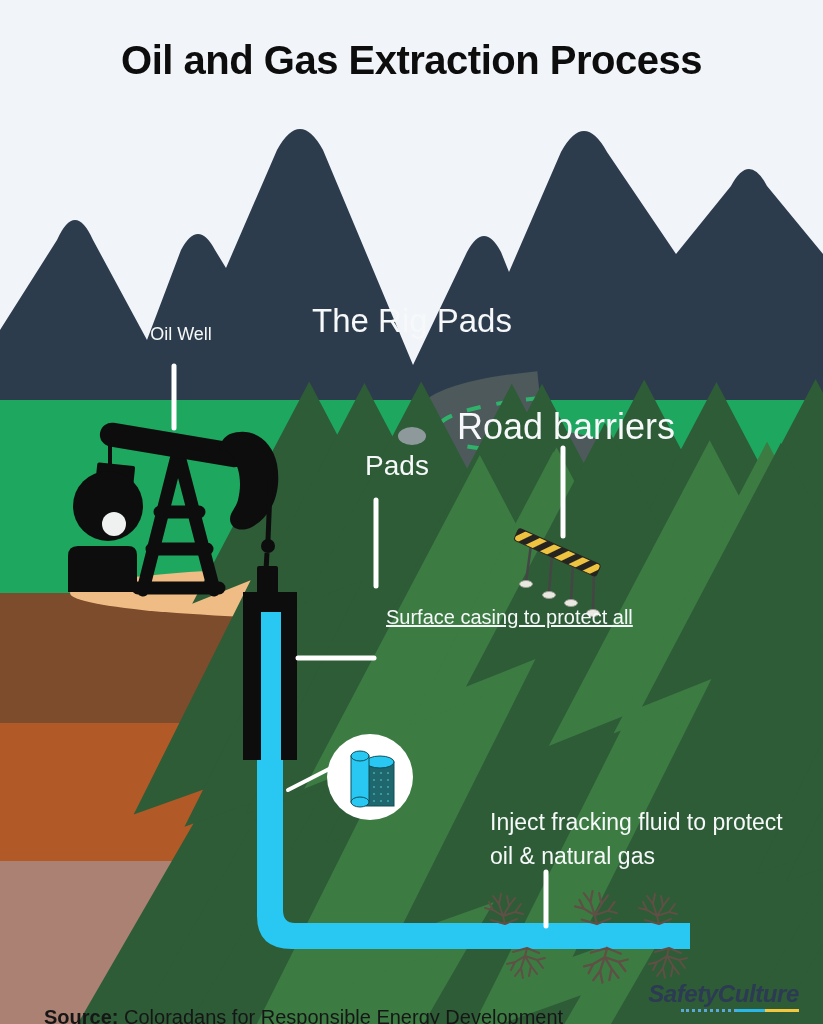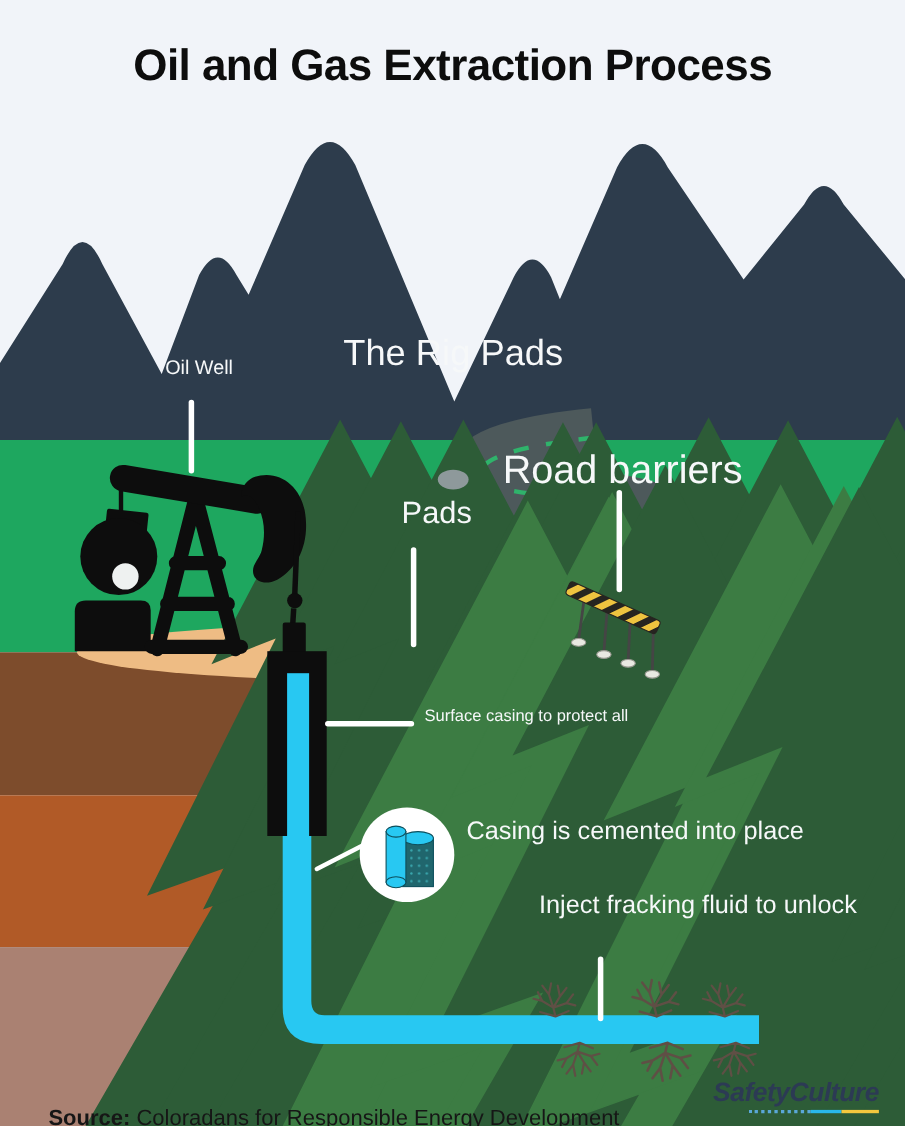--- a/index.html
+++ b/index.html
@@ -17,21 +17,21 @@
   svg.scene{position:absolute;left:0;top:0;z-index:2;}
   .lbl{position:absolute;z-index:4;color:var(--label-text,#f6f8f9);}
   .title{
     position:absolute;z-index:4;top:38px;left:0;width:823px;text-align:center;
     font-size:40px;font-weight:800;letter-spacing:-.5px;color:var(--title-text,#0d0d0d);
   }
   .rig-site{top:302px;left:412px;transform:translateX(-50%);font-size:33px;}
   .oil-well{top:324px;left:181px;transform:translateX(-50%);font-size:18px;}
   .road-barriers{top:406px;left:566px;transform:translateX(-50%);font-size:36px;}
   .pads{top:450px;left:376px;transform:translateX(-50%);font-size:28px;margin-left:21px;}
-  .surface-casing{top:633px;left:386px;font-size:15px;line-height:35px;}
+  .surface-casing{top:600px;left:386px;font-size:20px;line-height:35px;text-decoration:underline;}
   .cemented{top:742px;left:424px;font-size:23px;}
   .fracking{top:805px;left:490px;font-size:23px;line-height:34px;}
   .footer-source{
     position:absolute;z-index:4;left:44px;top:988px;font-size:20px;
     color:var(--footer-text,#161616);
     margin-top:18px;
   }
   .footer-source b{font-weight:700;}
   .brand{
     position:absolute;z-index:4;right:24px;top:980px;text-align:right;
@@ -191,23 +191,23 @@
   </svg>
 
   <div class="title">Oil and Gas Extraction Process</div>
   <div class="lbl rig-site">The Rig Pads</div>
   <div class="lbl oil-well">Oil Well</div>
   <div class="lbl road-barriers">Road barriers</div>
   <div class="lbl pads">Pads</div>
   <div class="lbl surface-casing">
     <div>Surface casing to protect all</div>
   </div>
-  <div class="lbl cemented">Casing is cemented into place</div>
   <div class="lbl fracking">
-    <div>Inject fracking fluid to unlock</div>
+    <div>Inject fracking fluid to protect</div>
+    <div>oil &amp; natural gas</div>
   </div>
 
   <div class="footer-source">
     <b>Source:</b>
     <span>Coloradans for Responsible Energy Development</span>
   </div>
   <div class="brand">
     <span>SafetyCulture</span>
     <div class="brand-underline">
       <span class="dot"></span>

